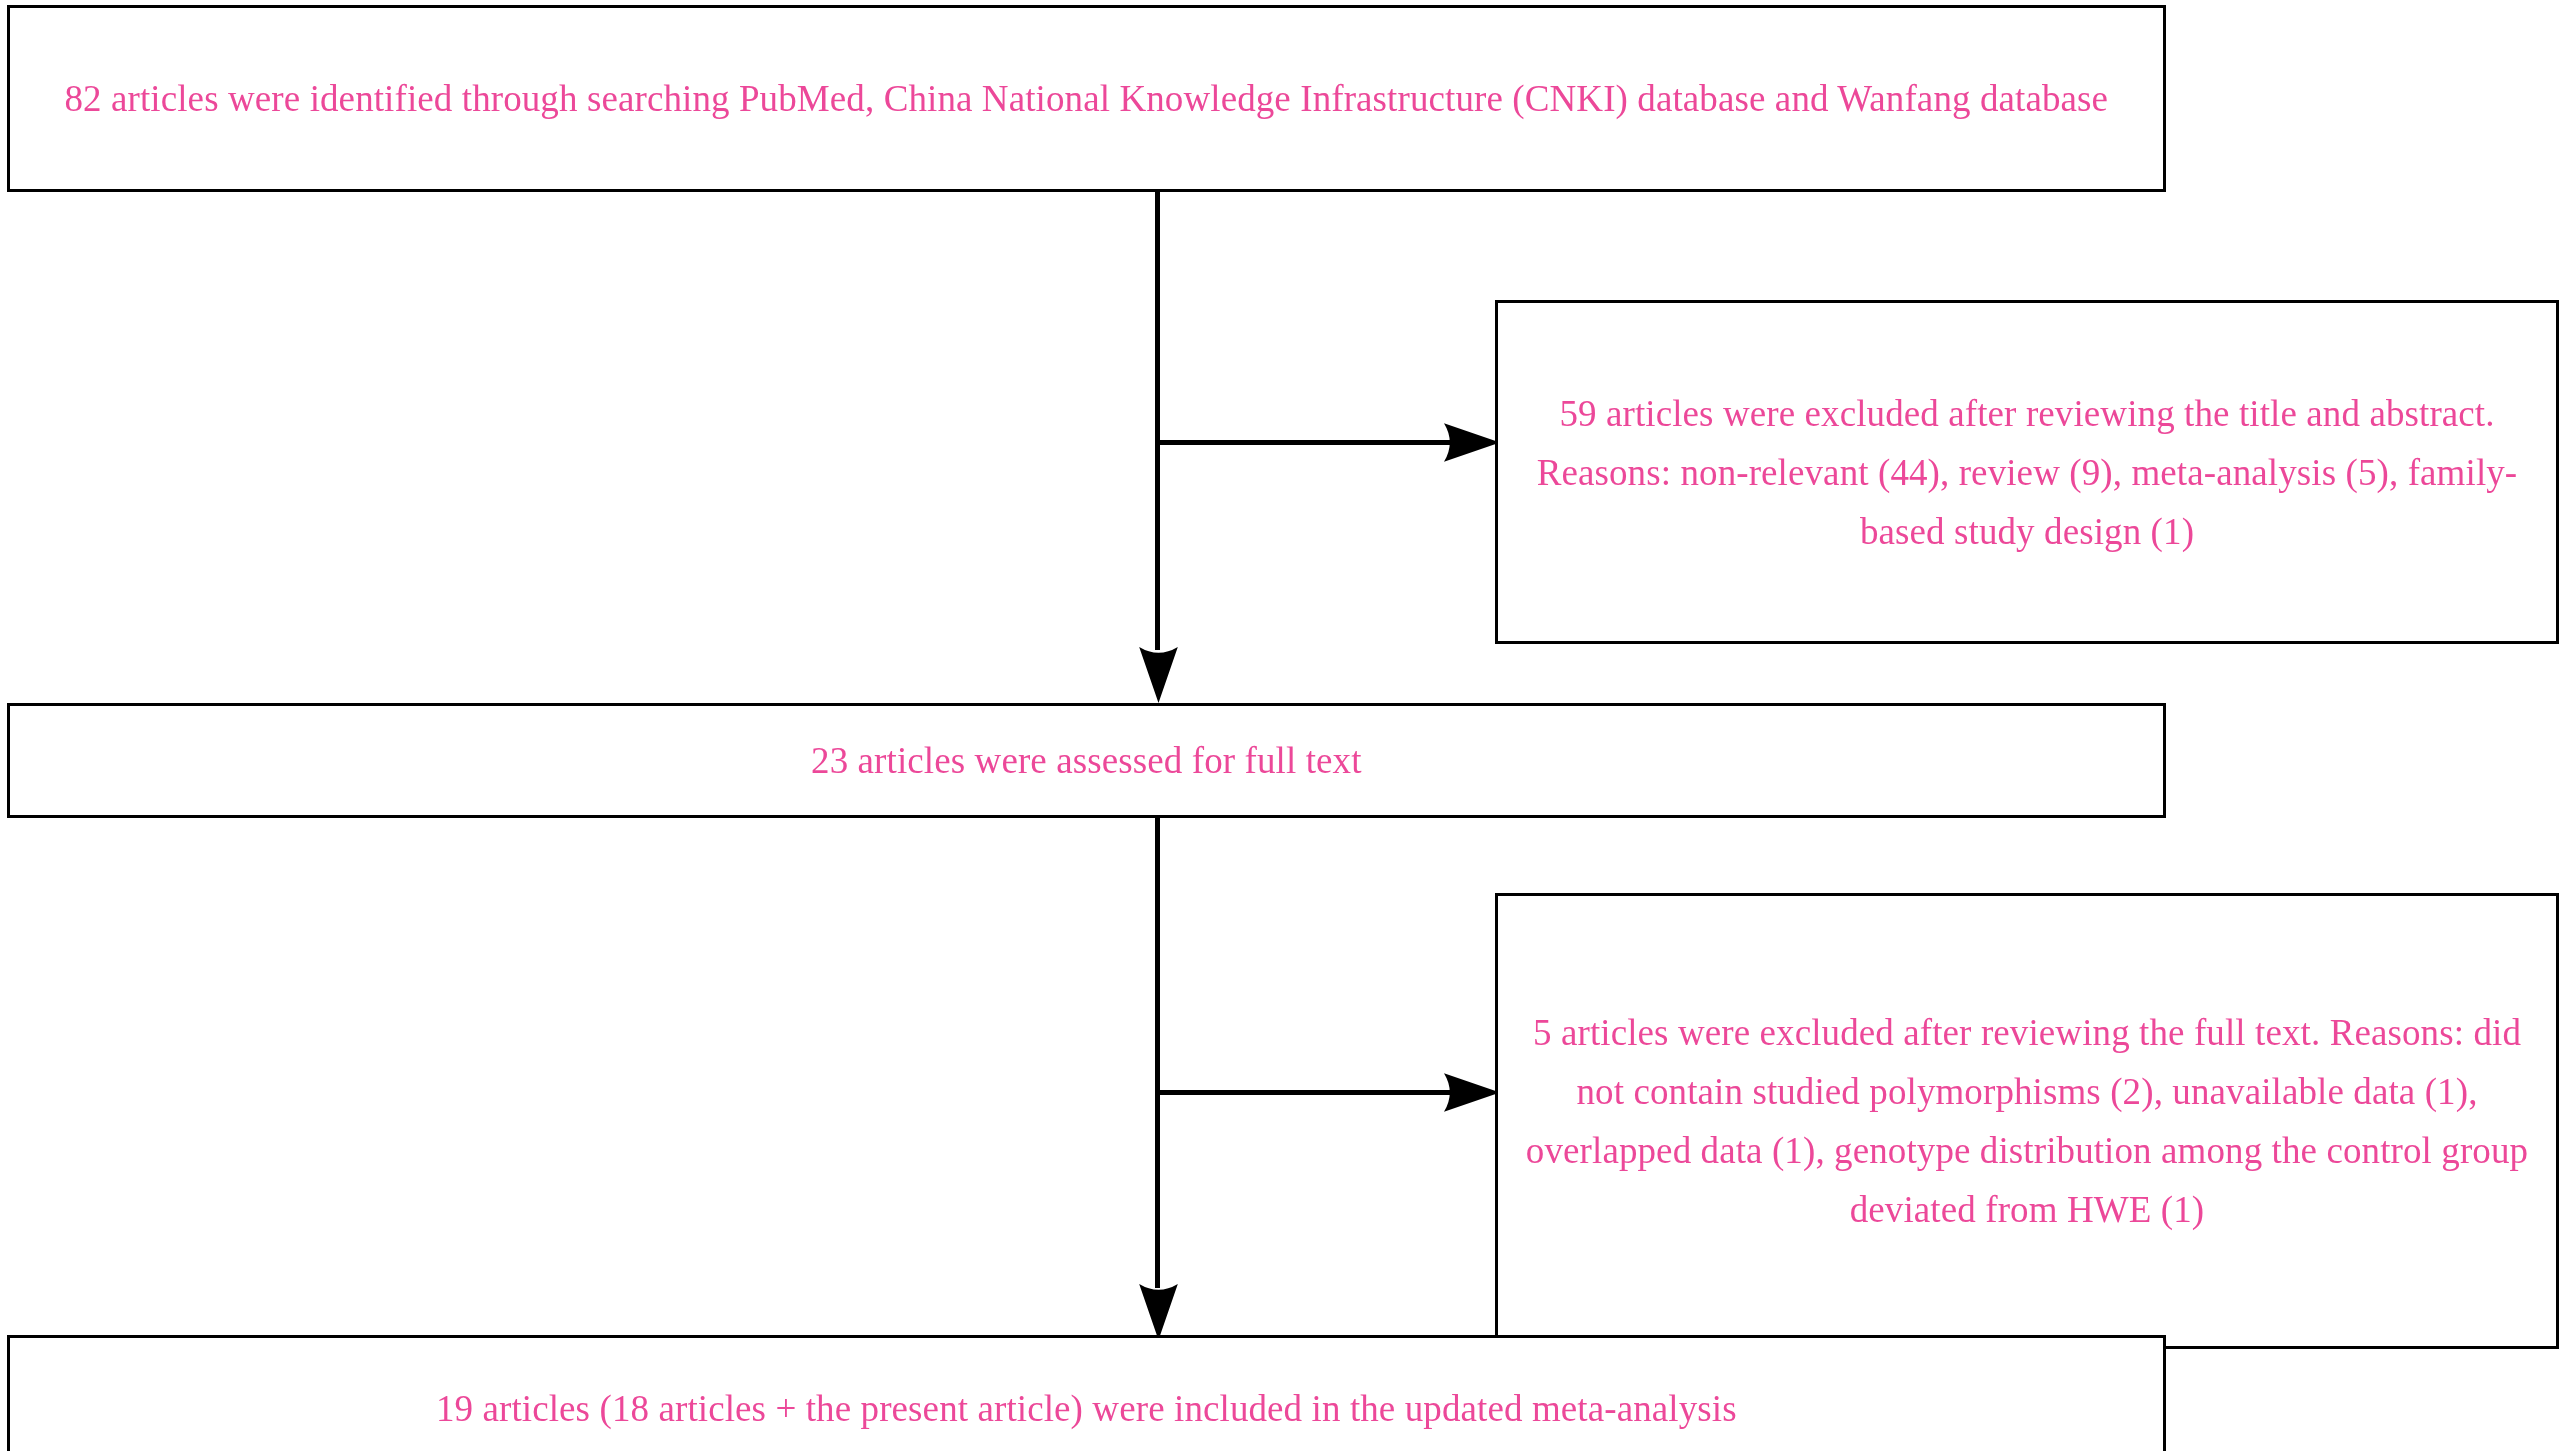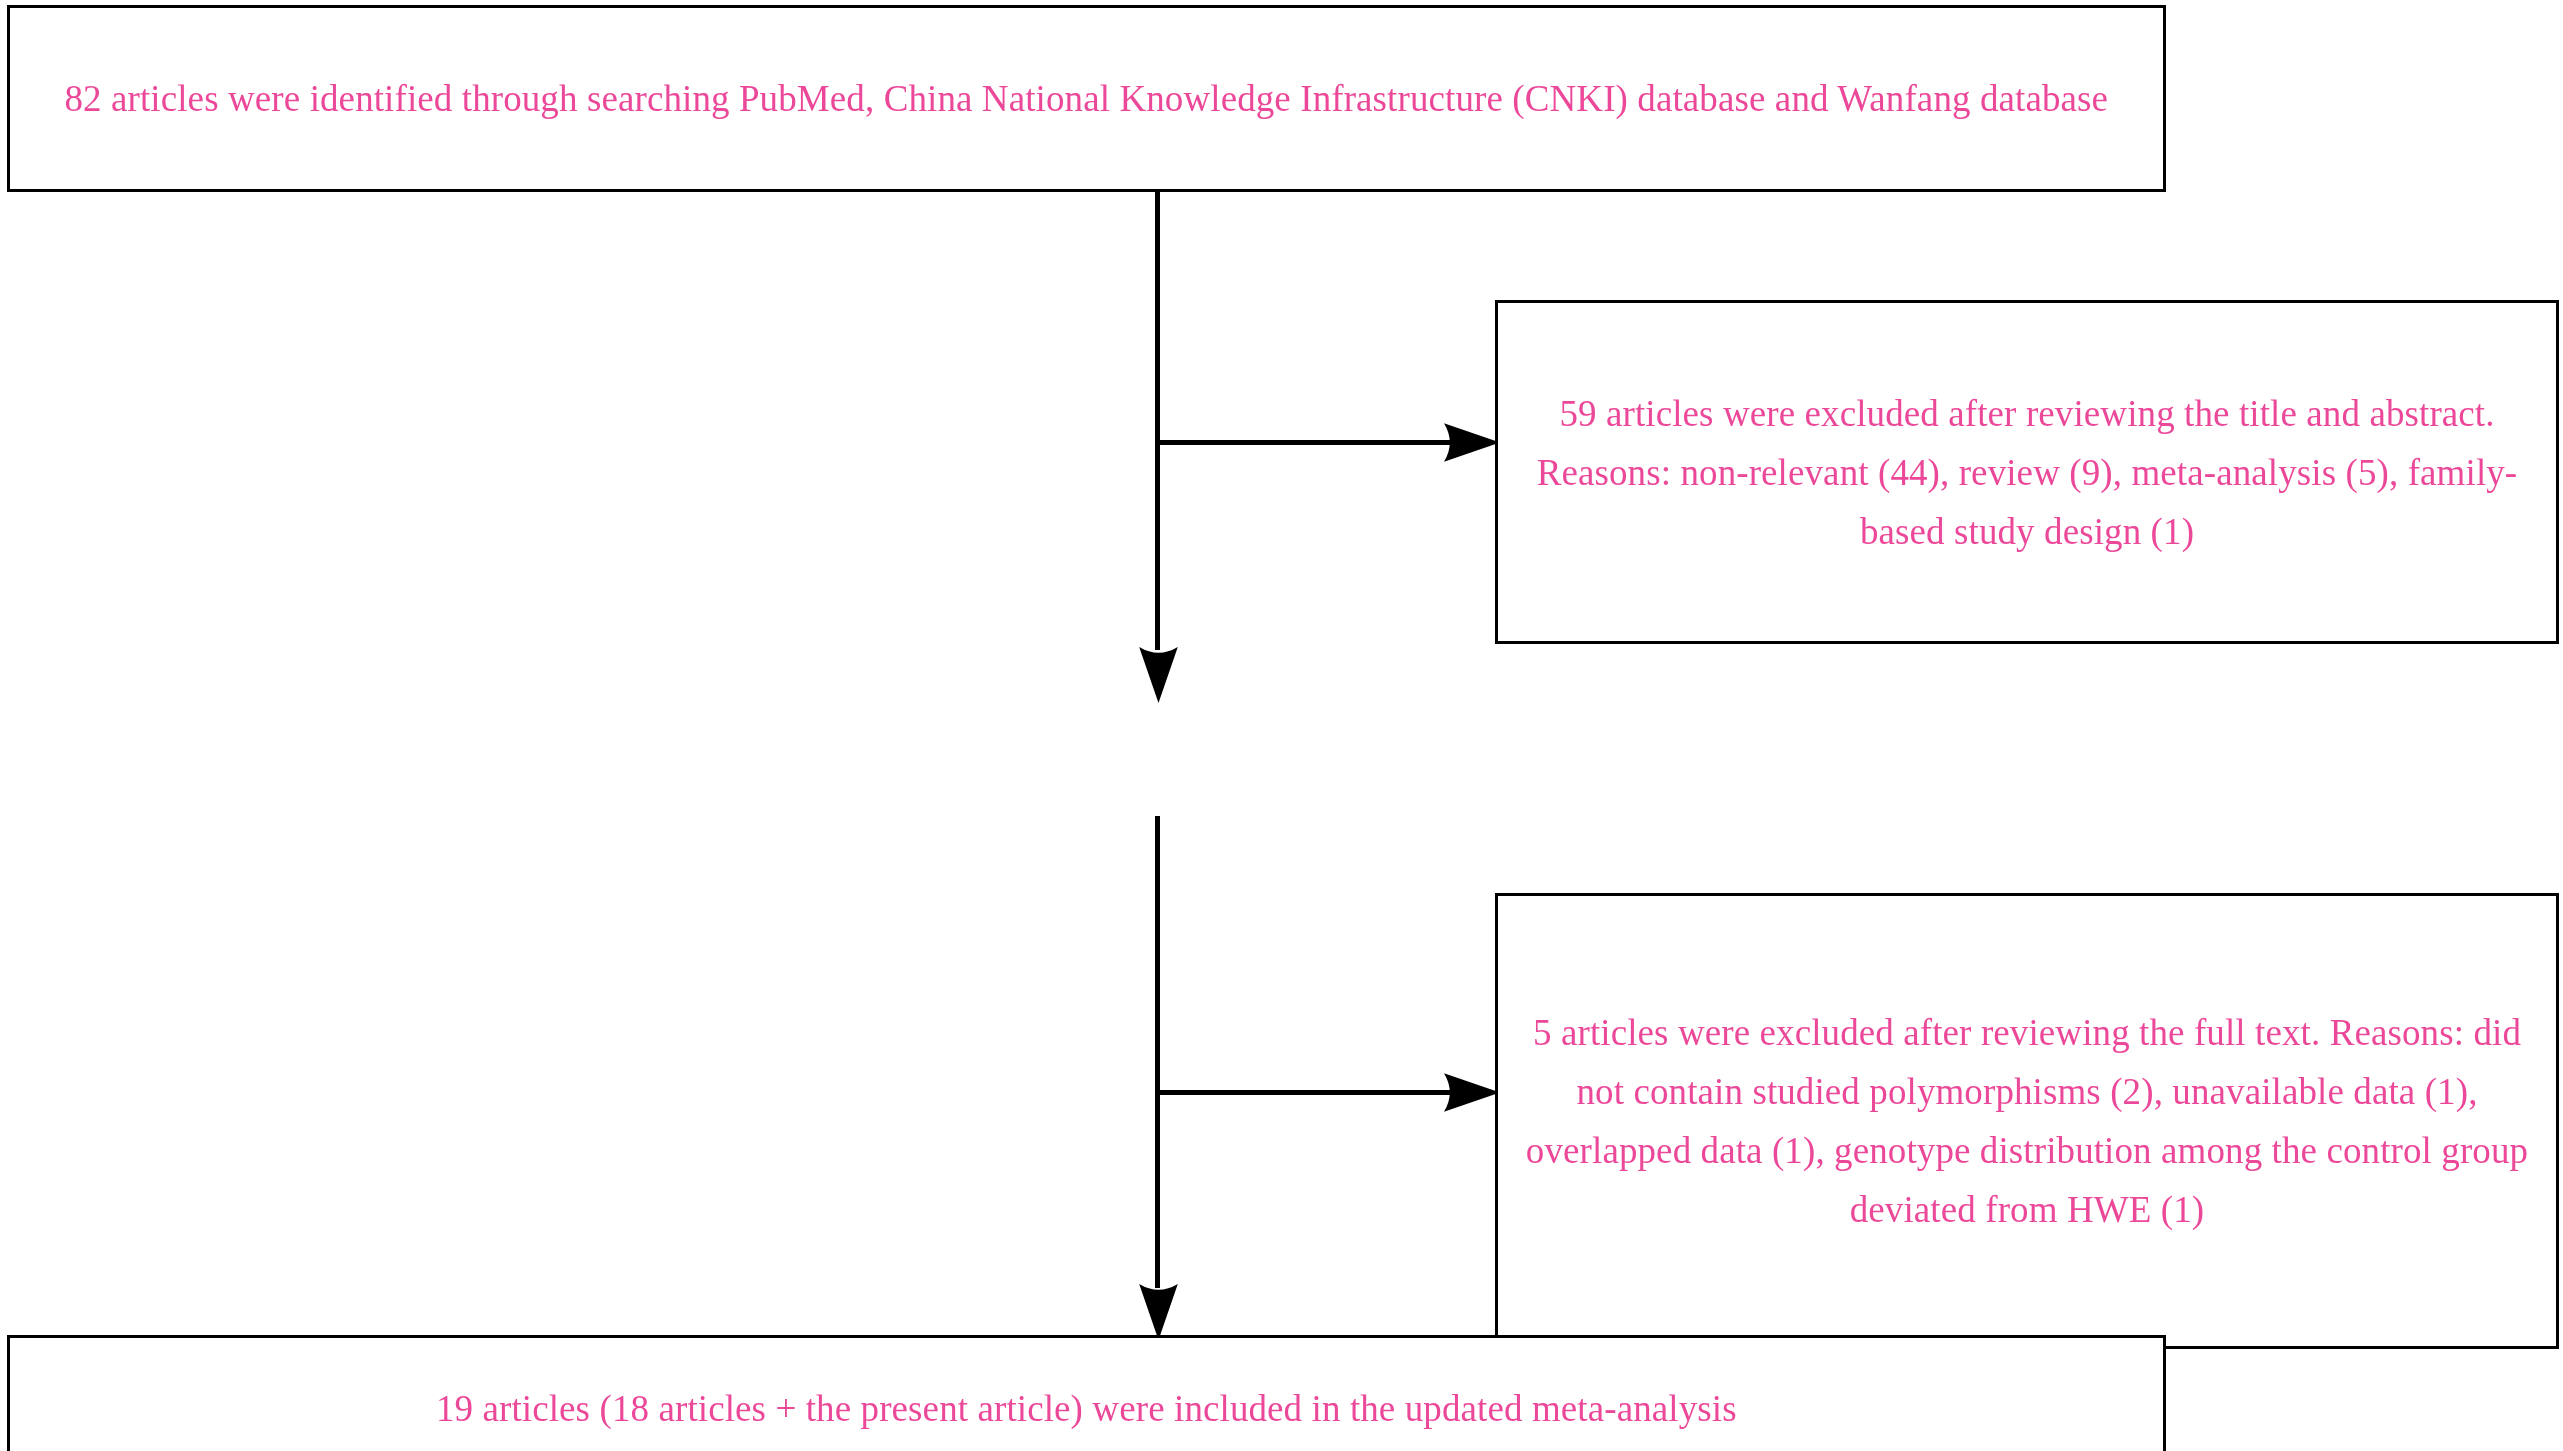--- a/index.html
+++ b/index.html
@@ -124,20 +124,23 @@
   <div class="arrow-right" id="arrow-right-1">
     <svg width="56" height="39" viewBox="0 0 58 40" xmlns="http://www.w3.org/2000/svg">
       <path d="M0 0 Q12 20 0 40 L58 20 Z" fill="#000000"></path>
     </svg>
   </div>
 
   <div class="box" id="box-excluded-title">
     <span class="box-text">59 articles were excluded after reviewing the title and abstract. Reasons: non-relevant (44), review (9), meta-analysis (5), family-based study design (1)</span>
   </div>
 
+  <div class="box" id="box-assessed">
+    <span class="box-text">23 articles were assessed for full text</span>
+  </div>
 
   <div class="vline" id="vline-2"></div>
   <div class="arrow-down" id="arrow-down-2">
     <svg width="39" height="56" viewBox="0 0 40 58" xmlns="http://www.w3.org/2000/svg">
       <path d="M0 0 Q20 12 40 0 L20 58 Z" fill="#000000"></path>
     </svg>
   </div>
 
   <div class="hline" id="hline-2"></div>
   <div class="arrow-right" id="arrow-right-2">

